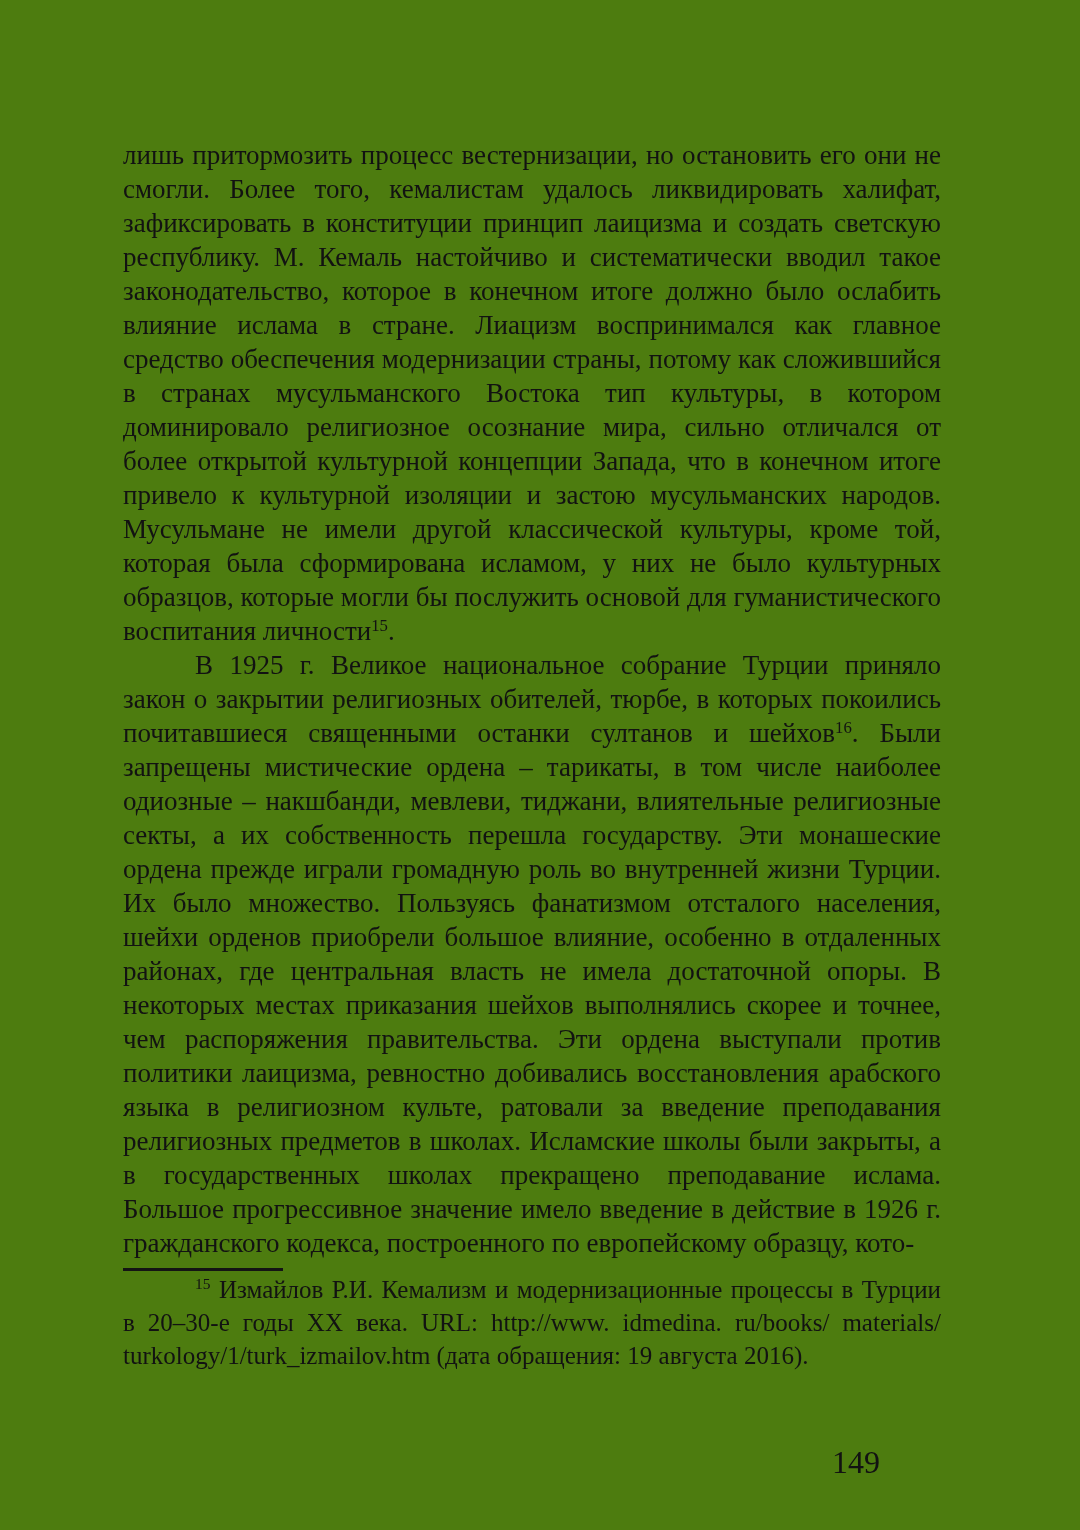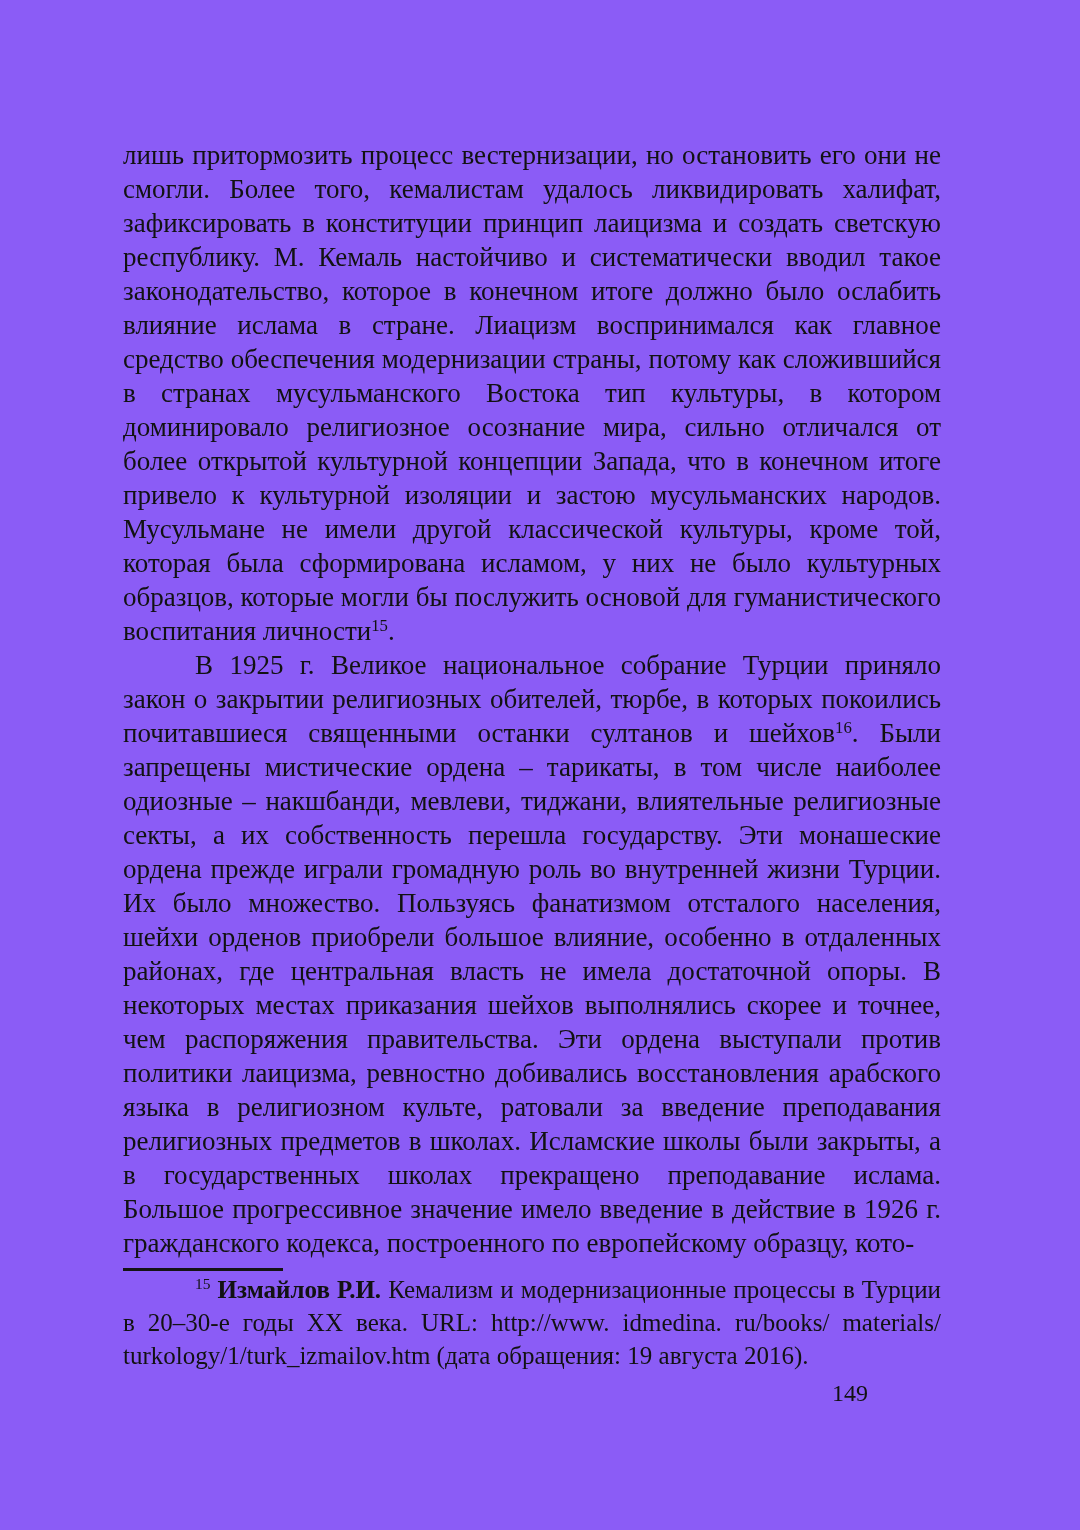--- a/index.html
+++ b/index.html
@@ -4,21 +4,21 @@
 <style>
   html, body {
     margin: 0;
     padding: 0;
     background: #ffffff;
   }
   .page {
     position: relative;
     width: 1080px;
     height: 1530px;
-    background: #8b5cf6;
+    background: #4d7c0f;
     font-family: "Liberation Serif", "DejaVu Serif", serif;
     color: #121212;
     overflow: hidden;
   }
   .body-text {
     position: absolute;
     left: 123px;
     top: 138px;
     width: 818px;
     font-size: 27px;
@@ -54,31 +54,31 @@
     width: 818px;
     font-size: 25px;
     line-height: 33px;
     text-align: justify;
   }
   .footnote p {
     margin: 0;
     text-indent: 72px;
   }
   .fn-author {
-    font-weight: bold;
+    font-weight: normal;
   }
   .fn-link {
     color: inherit;
     text-underline-offset: 3px;
   }
   .page-number {
     position: absolute;
     left: 832px;
-    top: 1379px;
-    font-size: 24px;
+    top: 1448px;
+    font-size: 32px;
     line-height: 28px;
   }
 </style>
 </head>
 <body>
 
 <div class="page">
 
   <div class="body-text">
     <p class="para"><span>лишь притормозить процесс вестернизации, но остановить его они не смогли. Более того, кемалистам удалось ликвидировать халифат, зафиксировать в конституции принцип лаицизма и создать светскую республику. М. Кемаль настойчиво и систематически вводил такое законодательство, которое в конечном итоге должно было ослабить влияние ислама в стране. Лиацизм воспринимался как главное средство обеспечения модернизации страны, потому как сложившийся в странах мусульманского Востока тип культуры, в котором доминировало религиозное осознание мира, сильно отличался от более открытой культурной концепции Запада, что в конечном итоге привело к культурной изоляции и застою мусульманских народов. Мусульмане не имели другой классической культуры, кроме той, которая была сформирована исламом, у них не было культурных образцов, которые могли бы послужить основой для гуманистического воспитания личности</span><sup class="fnref">15</sup><span>.</span></p>

